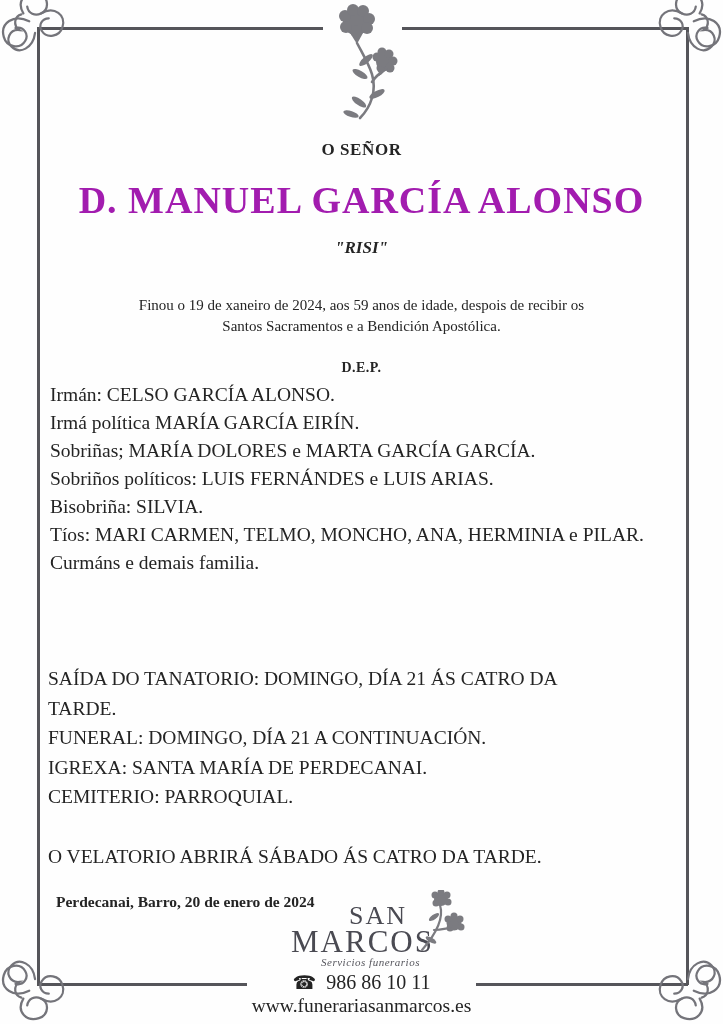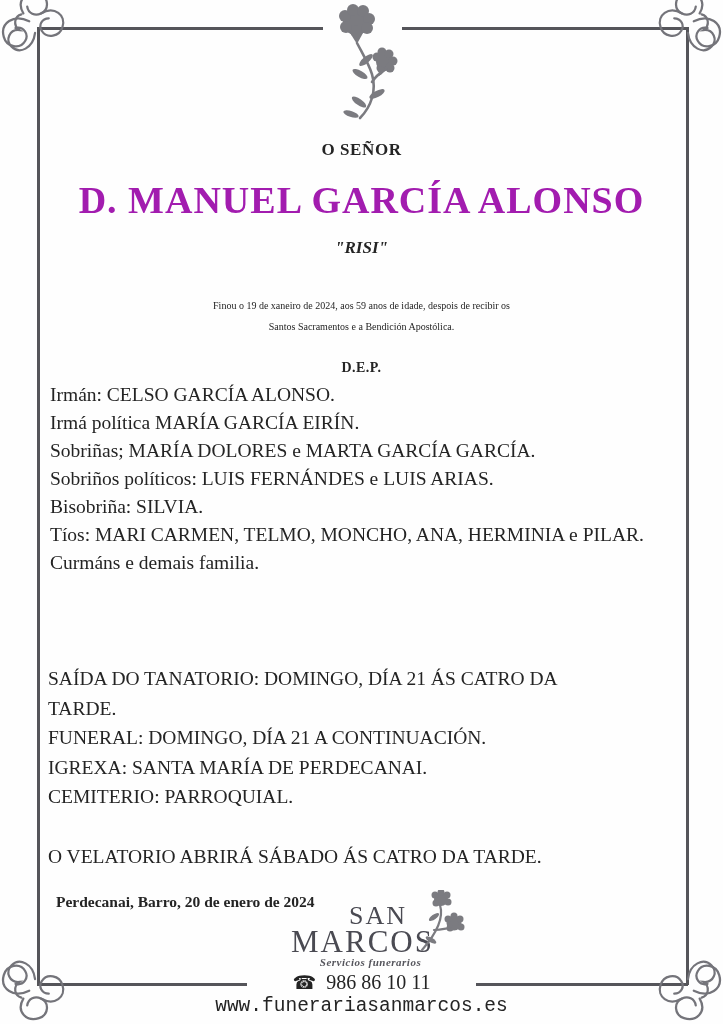--- a/index.html
+++ b/index.html
@@ -16,36 +16,36 @@
   .corner{position:absolute;width:88px;height:88px;}
   .corner svg{width:100%;height:100%;}
   .tr{transform:scaleX(-1);}
   .bl{transform:scaleY(-1);}
   .br{transform:scale(-1,-1);}
   
   .centered{left:0;right:0;text-align:center;}
   .honorific{top:140px;font-size:17px;font-weight:bold;letter-spacing:.6px;}
   .deceased{top:178px;font-size:38px;font-weight:bold;letter-spacing:1px;color:#a21caf;}
   .nickname{top:238px;font-size:17px;font-weight:bold;font-style:italic;}
-  .notice{top:295px;font-size:10px;line-height:21px;}
+  .notice{top:295px;font-size:15px;line-height:21px;}
   .dep{top:360px;font-size:14px;font-weight:bold;letter-spacing:.5px;}
   .family{left:50px;top:381px;font-size:19.5px;line-height:28px;width:640px;}
   .prayer{top:613px;font-size:13.5px;font-weight:bold;font-style:italic;}
   .schedule{left:48px;top:650px;width:560px;font-size:19.5px;line-height:29.5px;margin-top:14px;}
   .wake{left:48px;top:846px;font-size:19.5px;width:640px;}
   .dateline{left:56px;top:893px;font-size:15.5px;font-weight:bold;}
   
   .brand-san{left:349px;top:901px;font-size:26px;letter-spacing:2px;color:#4a4a52;}
   .brand-marcos{left:291px;top:924px;font-size:31px;letter-spacing:2px;color:#4a4a52;}
   .brand-flower{left:404px;top:890px;width:64px;height:66px;}
   .brand-tagline{left:288px;top:956px;width:165px;text-align:center;
-    font-size:11px;font-style:italic;color:#55555c;letter-spacing:.5px;font-weight:bold;}
+    font-size:11px;font-style:italic;color:#55555c;letter-spacing:.5px;}
   .phone-row{top:971px;font-size:20px;}
   .phone-row .glyph{font-family:"DejaVu Sans",sans-serif;font-size:19px;margin-right:10px;}
-  .website{top:995px;font-size:19.5px;font-family:Liberation Mono, monospace;}
+  .website{top:995px;font-size:19.5px;}
   .flower-top{left:320px;top:2px;width:94px;height:118px;}
 </style>
 </head>
 <body>
 
 <div class="page">
 
   <div class="frame-line h-line" style="left:37px;top:27px;width:286px;"></div>
   <div class="frame-line h-line" style="left:402px;top:27px;width:286px;"></div>
   <div class="frame-line v-line" style="left:37px;top:27px;height:958px;"></div>

